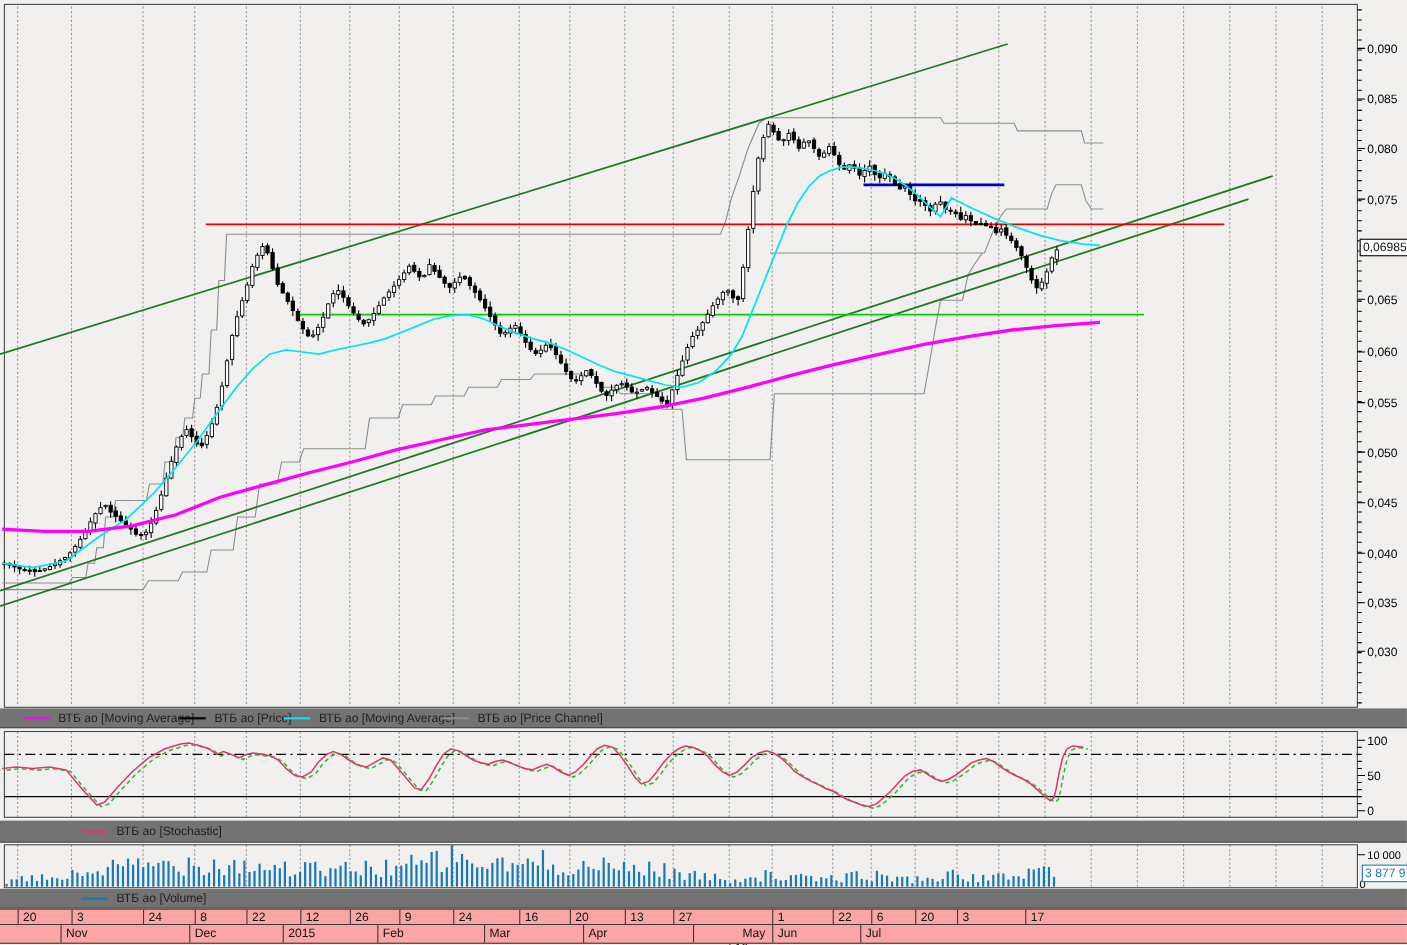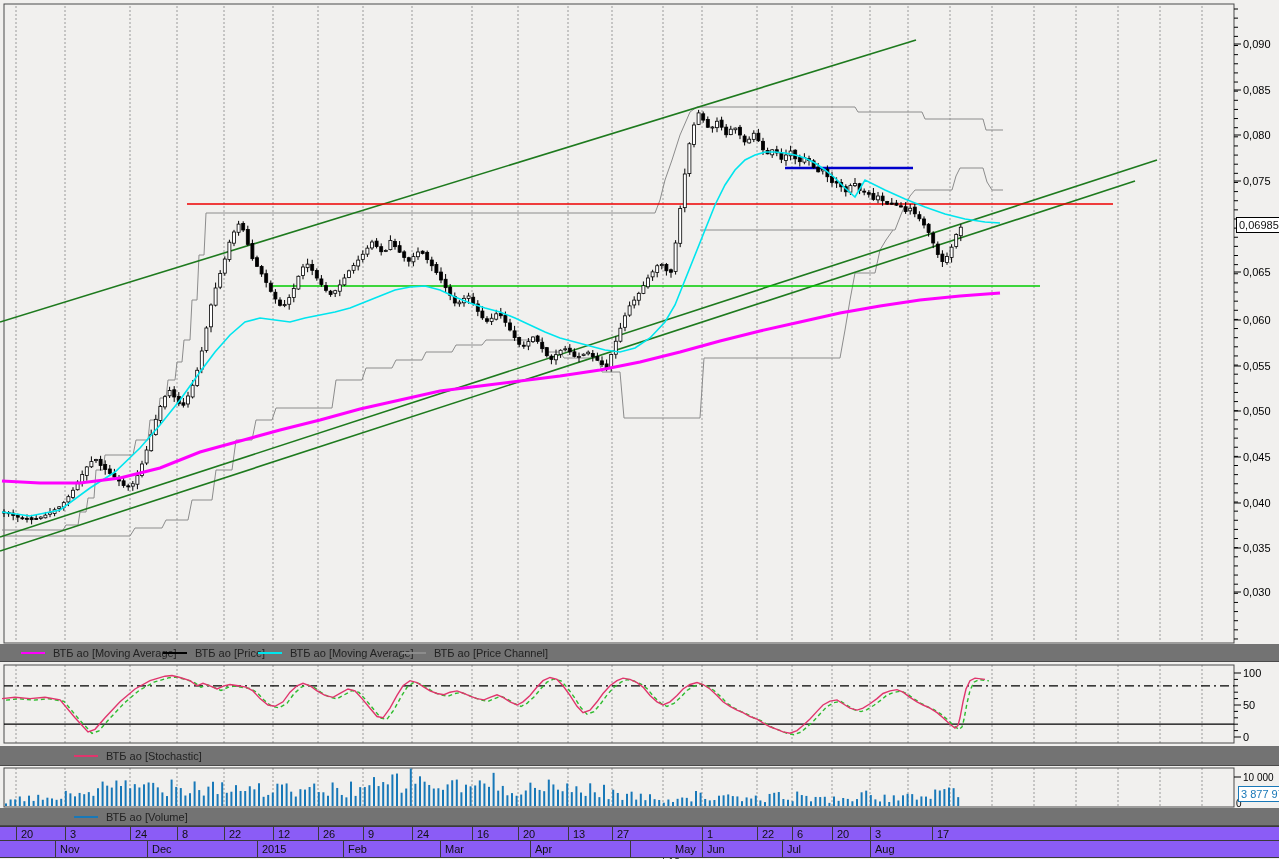--- a/index.html
+++ b/index.html
@@ -4,21 +4,21 @@
 <style>
   html,body{margin:0;padding:0;width:1279px;height:859px;overflow:hidden;
     background:#f1f0ee;font-family:"Liberation Sans",sans-serif;font-size:11px;color:#111;}
   .abs{position:absolute;}
   #stage{position:relative;width:1066px;height:859px;}
   svg{display:block;}
   .legend-row{position:absolute;left:0;width:1279px;background:#737373;border-bottom:1px solid #4a4a4a;}
   .legend-item{position:absolute;top:0;height:100%;display:flex;align-items:center;gap:8px;white-space:nowrap;}
   .legend-swatch{display:inline-block;width:24px;height:0;border-top-width:2px;border-top-style:solid;}
   .legend-label{font-size:11px;color:#222;}
-  .axis-row{position:absolute;left:0;width:1279px;background:#8b5cf6;}
+  .axis-row{position:absolute;left:0;width:1279px;background:#fca5a5;}
   .axis-cell{position:absolute;top:0;height:100%;border-left:1px solid #3a3a3a;box-sizing:border-box;
     padding-left:4px;display:flex;align-items:center;font-size:11px;color:#111;}
   .valbox{position:absolute;box-sizing:border-box;background:#fff;border:1px solid #000;
     font-size:11px;display:flex;align-items:center;padding-left:2px;white-space:nowrap;overflow:hidden;}
 </style>
 </head>
 <body>
 
 <div id="stage">
 
@@ -926,23 +926,22 @@
       <div class="axis-cell" style="left: 702px; width: 55px;">1</div>
       <div class="axis-cell" style="left: 757px; width: 35px;">22</div>
       <div class="axis-cell" style="left: 792px; width: 40px;">6</div>
       <div class="axis-cell" style="left: 832px; width: 38px;">20</div>
       <div class="axis-cell" style="left: 870px; width: 38px;">3</div>
       <div class="axis-cell" style="left: 932px; width: 330px;">17</div>
     </div>
   <div id="month-row" class="axis-row" style="top:841px;height:17px;border-bottom:1px solid #3a3a3a;box-sizing:border-box;">
       <div class="axis-cell" style="left: 0px; width: 55px; border-left: none;"></div>
       <div class="axis-cell" style="left: 55px; width: 100px;">Nov</div>
-      <div class="axis-cell" style="left: 147px; width: 102px; text-align: center;">Dec</div>
+      <div class="axis-cell" style="left: 172px; width: 102px; text-align: center;">Dec</div>
       <div class="axis-cell" style="left: 257px; width: 86px;">2015</div>
       <div class="axis-cell" style="left: 343px; width: 97px;">Feb</div>
       <div class="axis-cell" style="left: 440px; width: 90px;">Mar</div>
       <div class="axis-cell" style="left: 530px; width: 100px;">Apr</div>
       <div class="axis-cell" style="left: 630px; width: 72px; padding-left: 44px;">May</div>
       <div class="axis-cell" style="left: 702px; width: 80px;">Jun</div>
       <div class="axis-cell" style="left: 782px; width: 88px;">Jul</div>
-      <div class="axis-cell" style="left: 870px; width: 368px;">Aug</div>
     </div>
 </div>
 
 </body></html>

